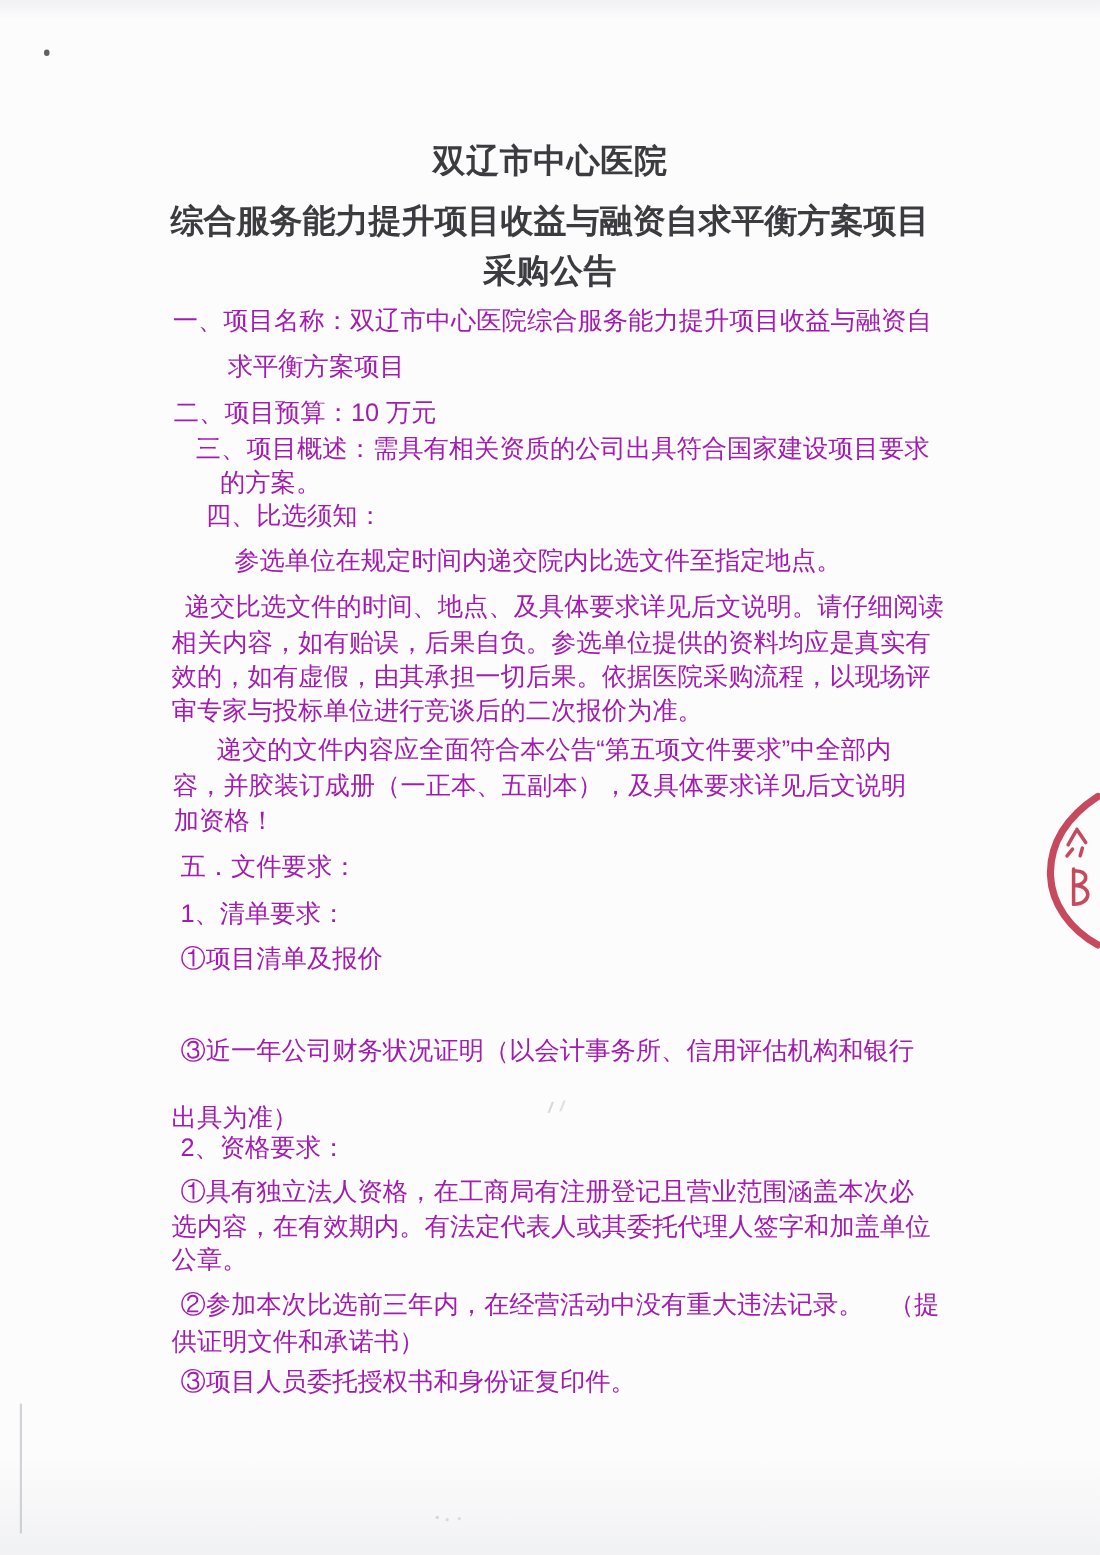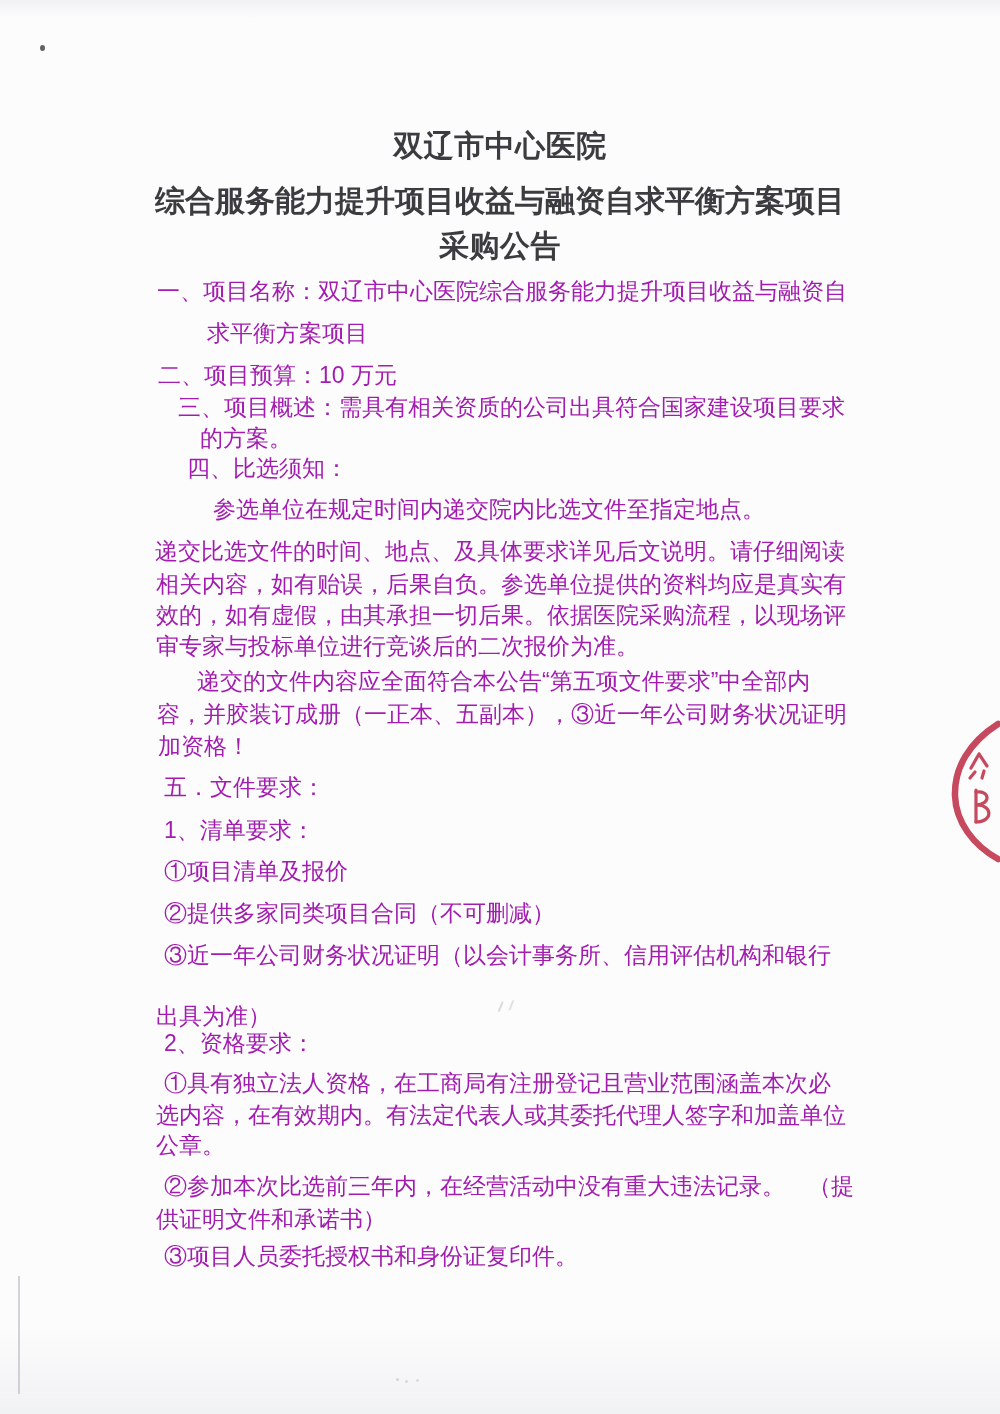--- a/index.html
+++ b/index.html
@@ -84,31 +84,30 @@
   <div class="title t2">综合服务能力提升项目收益与融资自求平衡方案项目</div>
   <div class="title t3">采购公告</div>
 
   <div class="line" style="left:157px; top:276px;">一、项目名称：双辽市中心医院综合服务能力提升项目收益与融资自</div>
   <div class="line" style="left:207px; top:318px;">求平衡方案项目</div>
   <div class="line" style="left:158px; top:360px;">二、项目预算：10 万元</div>
   <div class="line" style="left:158px; top:392px;margin-left:20px;">三、项目概述：需具有相关资质的公司出具符合国家建设项目要求</div>
   <div class="line" style="left:200px; top:423px;">的方案。</div>
   <div class="line" style="left:157px; top:453px;margin-left:30px;">四、比选须知：</div>
   <div class="line" style="left:213px; top:494px;">参选单位在规定时间内递交院内比选文件至指定地点。</div>
-  <div class="line" style="left:155px; top:536px;">递交比选文件的时间、地点、及具体要求详见后文说明。请仔细阅读</div>
+  <div class="line" style="left:168px; top:536px;">递交比选文件的时间、地点、及具体要求详见后文说明。请仔细阅读</div>
   <div class="line" style="left:156px; top:569px;">相关内容，如有贻误，后果自负。参选单位提供的资料均应是真实有</div>
   <div class="line" style="left:156px; top:600px;">效的，如有虚假，由其承担一切后果。依据医院采购流程，以现场评</div>
   <div class="line" style="left:156px; top:631px;">审专家与投标单位进行竞谈后的二次报价为准。</div>
   <div class="line" style="left:197px; top:666px;">递交的文件内容应全面符合本公告“第五项文件要求”中全部内</div>
-  <div class="line" style="left:157px; top:699px;">容，并胶装订成册（一正本、五副本），③近一年公司财务状况证明</div>
+  <div class="line" style="left:157px; top:699px;">容，并胶装订成册（一正本、五副本），及具体要求详见后文说明</div>
   <div class="line" style="left:158px; top:731px;">加资格！</div>
   <div class="line" style="left:164px; top:772px;">五．文件要求：</div>
   <div class="line" style="left:164px; top:815px;">1、清单要求：</div>
   <div class="line" style="left:164px; top:856px;">①项目清单及报价</div>
-  <div class="line" style="left:164px; top:898px;">②提供多家同类项目合同（不可删减）</div>
   <div class="line" style="left:164px; top:940px;">③近一年公司财务状况证明（以会计事务所、信用评估机构和银行</div>
   <div class="line" style="left:156px; top:983px;margin-top:18px;">出具为准）</div>
   <div class="line" style="left:164px; top:1028px;text-align:center;">2、资格要求：</div>
   <div class="line" style="left:164px; top:1068px;">①具有独立法人资格，在工商局有注册登记且营业范围涵盖本次必</div>
   <div class="line" style="left:156px; top:1100px;">选内容，在有效期内。有法定代表人或其委托代理人签字和加盖单位</div>
   <div class="line" style="left:156px; top:1130px;">公章。</div>
   <div class="line" style="left:164px; top:1171px;">②参加本次比选前三年内，在经营活动中没有重大违法记录。　（提</div>
   <div class="line" style="left:156px; top:1204px;">供证明文件和承诺书）</div>
   <div class="line" style="left:164px; top:1241px;">③项目人员委托授权书和身份证复印件。</div>
 

